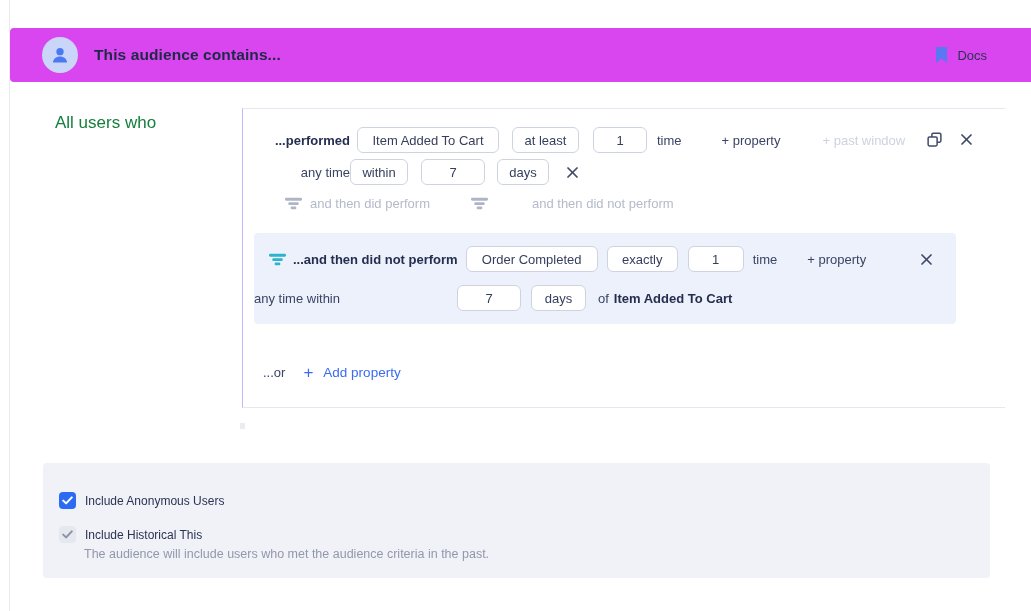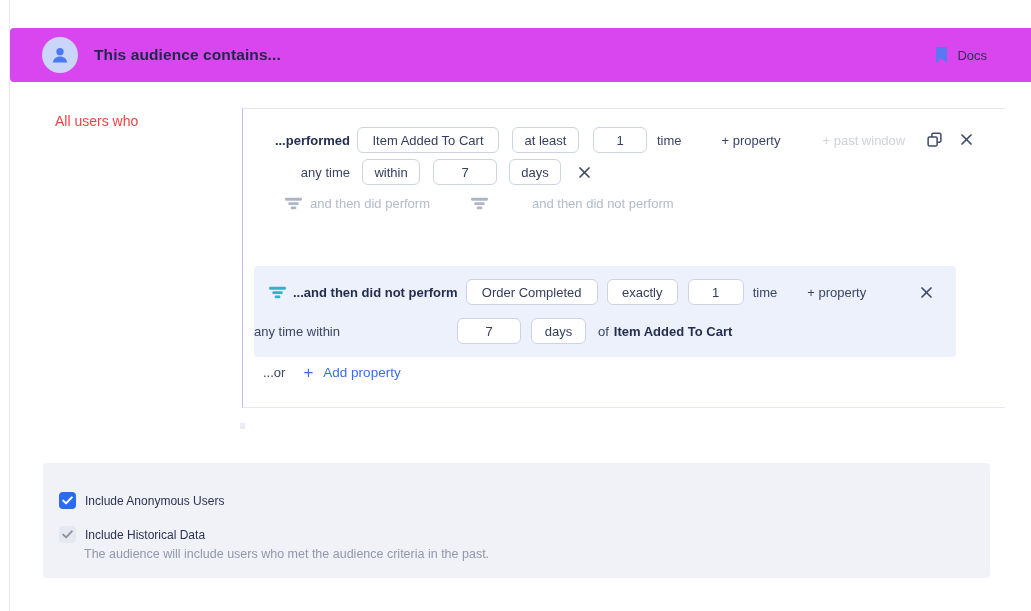--- a/index.html
+++ b/index.html
@@ -9,42 +9,42 @@
 
   
   .header{position:absolute;left:10px;top:28px;right:0;height:54px;background:#d946ef;border-radius:4px 0 0 4px;display:flex;align-items:center;}
   .avatar{width:36px;height:36px;border-radius:50%;background:#c9d6f9;margin-left:32px;display:flex;align-items:center;justify-content:center;}
   .avatar svg{width:20px;height:20px;fill:#4b79f3;}
   .page-title{font-size:15.5px;font-weight:700;color:#1e2947;margin:0 0 0 16px;letter-spacing:.1px;}
   .docs{position:absolute;right:44px;display:flex;align-items:center;gap:9px;cursor:pointer;}
   .docs svg{width:13px;height:16px;fill:#5a78f2;}
   .docs span{font-size:13px;color:#2b3352;}
 
-  .all-users{position:absolute;left:55px;top:113px;font-size:14px;color:#ef4444;}
+  .all-users{position:absolute;left:55px;top:113px;font-size:17px;color:#15803d;}
 
   
   .group{position:absolute;left:242px;top:108px;width:763px;height:300px;border-left:1px solid #c4b5fd;border-top:1px solid #e5e8f0;border-bottom:1px solid #e5e8f0;box-sizing:border-box;background:#fff;}
   .row{position:absolute;display:flex;align-items:center;}
   .label-col{width:107px;text-align:right;flex-shrink:0;}
   .bold{font-weight:700;color:#242e4e;}
   .btn{height:26px;border:1px solid #ced3e0;border-radius:6px;background:#fff;color:#353e5c;font-size:13px;font-family:"Liberation Sans",sans-serif;display:inline-flex;align-items:center;justify-content:center;box-sizing:border-box;padding:0 6px;cursor:pointer;}
   .num-input{height:26px;border:1px solid #ced3e0;border-radius:6px;background:#fff;color:#353e5c;font-size:13px;font-family:"Liberation Sans",sans-serif;text-align:center;box-sizing:border-box;padding:0 4px;}
   .plain{color:#3a4464;}
   .add-link{color:#3a4464;cursor:pointer;}
   .add-link.disabled{color:#cdd2df;cursor:default;}
   .icon-btn{display:inline-flex;align-items:center;justify-content:center;cursor:pointer;background:none;border:none;padding:0;}
   .close-x svg{width:11px;height:11px;stroke:#414a68;stroke-width:1.7;stroke-linecap:round;}
   .copy-ic svg{width:15px;height:15px;stroke:#414a68;stroke-width:1.6;fill:none;}
   .filter-ic{display:inline-flex;}
   .filter-ic svg{width:17px;height:13px;}
   .gray-link{color:#b3bac9;display:flex;align-items:center;gap:8px;cursor:pointer;}
   .gray-link .filter-ic svg{fill:#aeb5c5;}
 
   
-  .subpanel{position:absolute;left:11px;top:124px;width:702px;height:91px;background:#edf1fb;border-radius:4px;margin-top:33px;}
+  .subpanel{position:absolute;left:11px;top:124px;width:702px;height:91px;background:#edf1fb;border-radius:4px;}
   .teal-filter svg{fill:#2db3cd;}
 
   .or-row{position:absolute;left:20px;top:255px;display:flex;align-items:center;}
   .plus-glyph{color:#3a6bf0;font-size:17px;font-weight:400;line-height:1;}
   .add-condition{color:#3a6bf0;font-size:13.5px;cursor:pointer;}
 
   .stub{position:absolute;left:240px;top:423px;width:5px;height:6px;background:#e9ecf2;}
 
   
   .settings{position:absolute;left:43px;top:463px;width:947px;height:115px;background:#f0f2f8;border-radius:4px;}
@@ -99,21 +99,21 @@
       <button class="icon-btn close-x" style="position:absolute;right:33px;top:7px;">
         <svg viewBox="0 0 11 11">
             <line x1="1" y1="1" x2="10" y2="10"></line>
             <line x1="10" y1="1" x2="1" y2="10"></line>
           </svg>
       </button>
     </div>
 
     <div class="row" style="left:0;top:50px;right:0;height:26px;">
       <span class="label-col plain">any time</span>
-      <button class="btn" style="width:58px;margin-left:12px;">within</button>
+      <button class="btn" style="width:58px;">within</button>
       <input class="num-input" style="width: 64px; margin-left: 13px;" value="7">
       <button class="btn" style="width:52px;margin-left:12px;">days</button>
       <button class="icon-btn close-x" style="margin-left:18px;">
         <svg viewBox="0 0 11 11">
             <line x1="1" y1="1" x2="10" y2="10"></line>
             <line x1="10" y1="1" x2="1" y2="10"></line>
           </svg>
       </button>
     </div>
 
@@ -188,17 +188,17 @@
           </svg>
       </span>
       <span class="set-label">Include Anonymous Users</span>
     </div>
     <div class="set-row" style="left:16px;top:63px;">
       <span class="checkbox gray">
         <svg viewBox="0 0 11 9">
             <polyline points="1.2,4.6 4.1,7.4 9.8,1.4"></polyline>
           </svg>
       </span>
-      <span class="set-label">Include Historical Data</span>
+      <span class="set-label">Include Historical This</span>
     </div>
     <div class="set-desc">The audience will include users who met the audience criteria in the past.</div>
   </section>
 </div>
 
 </body></html>

